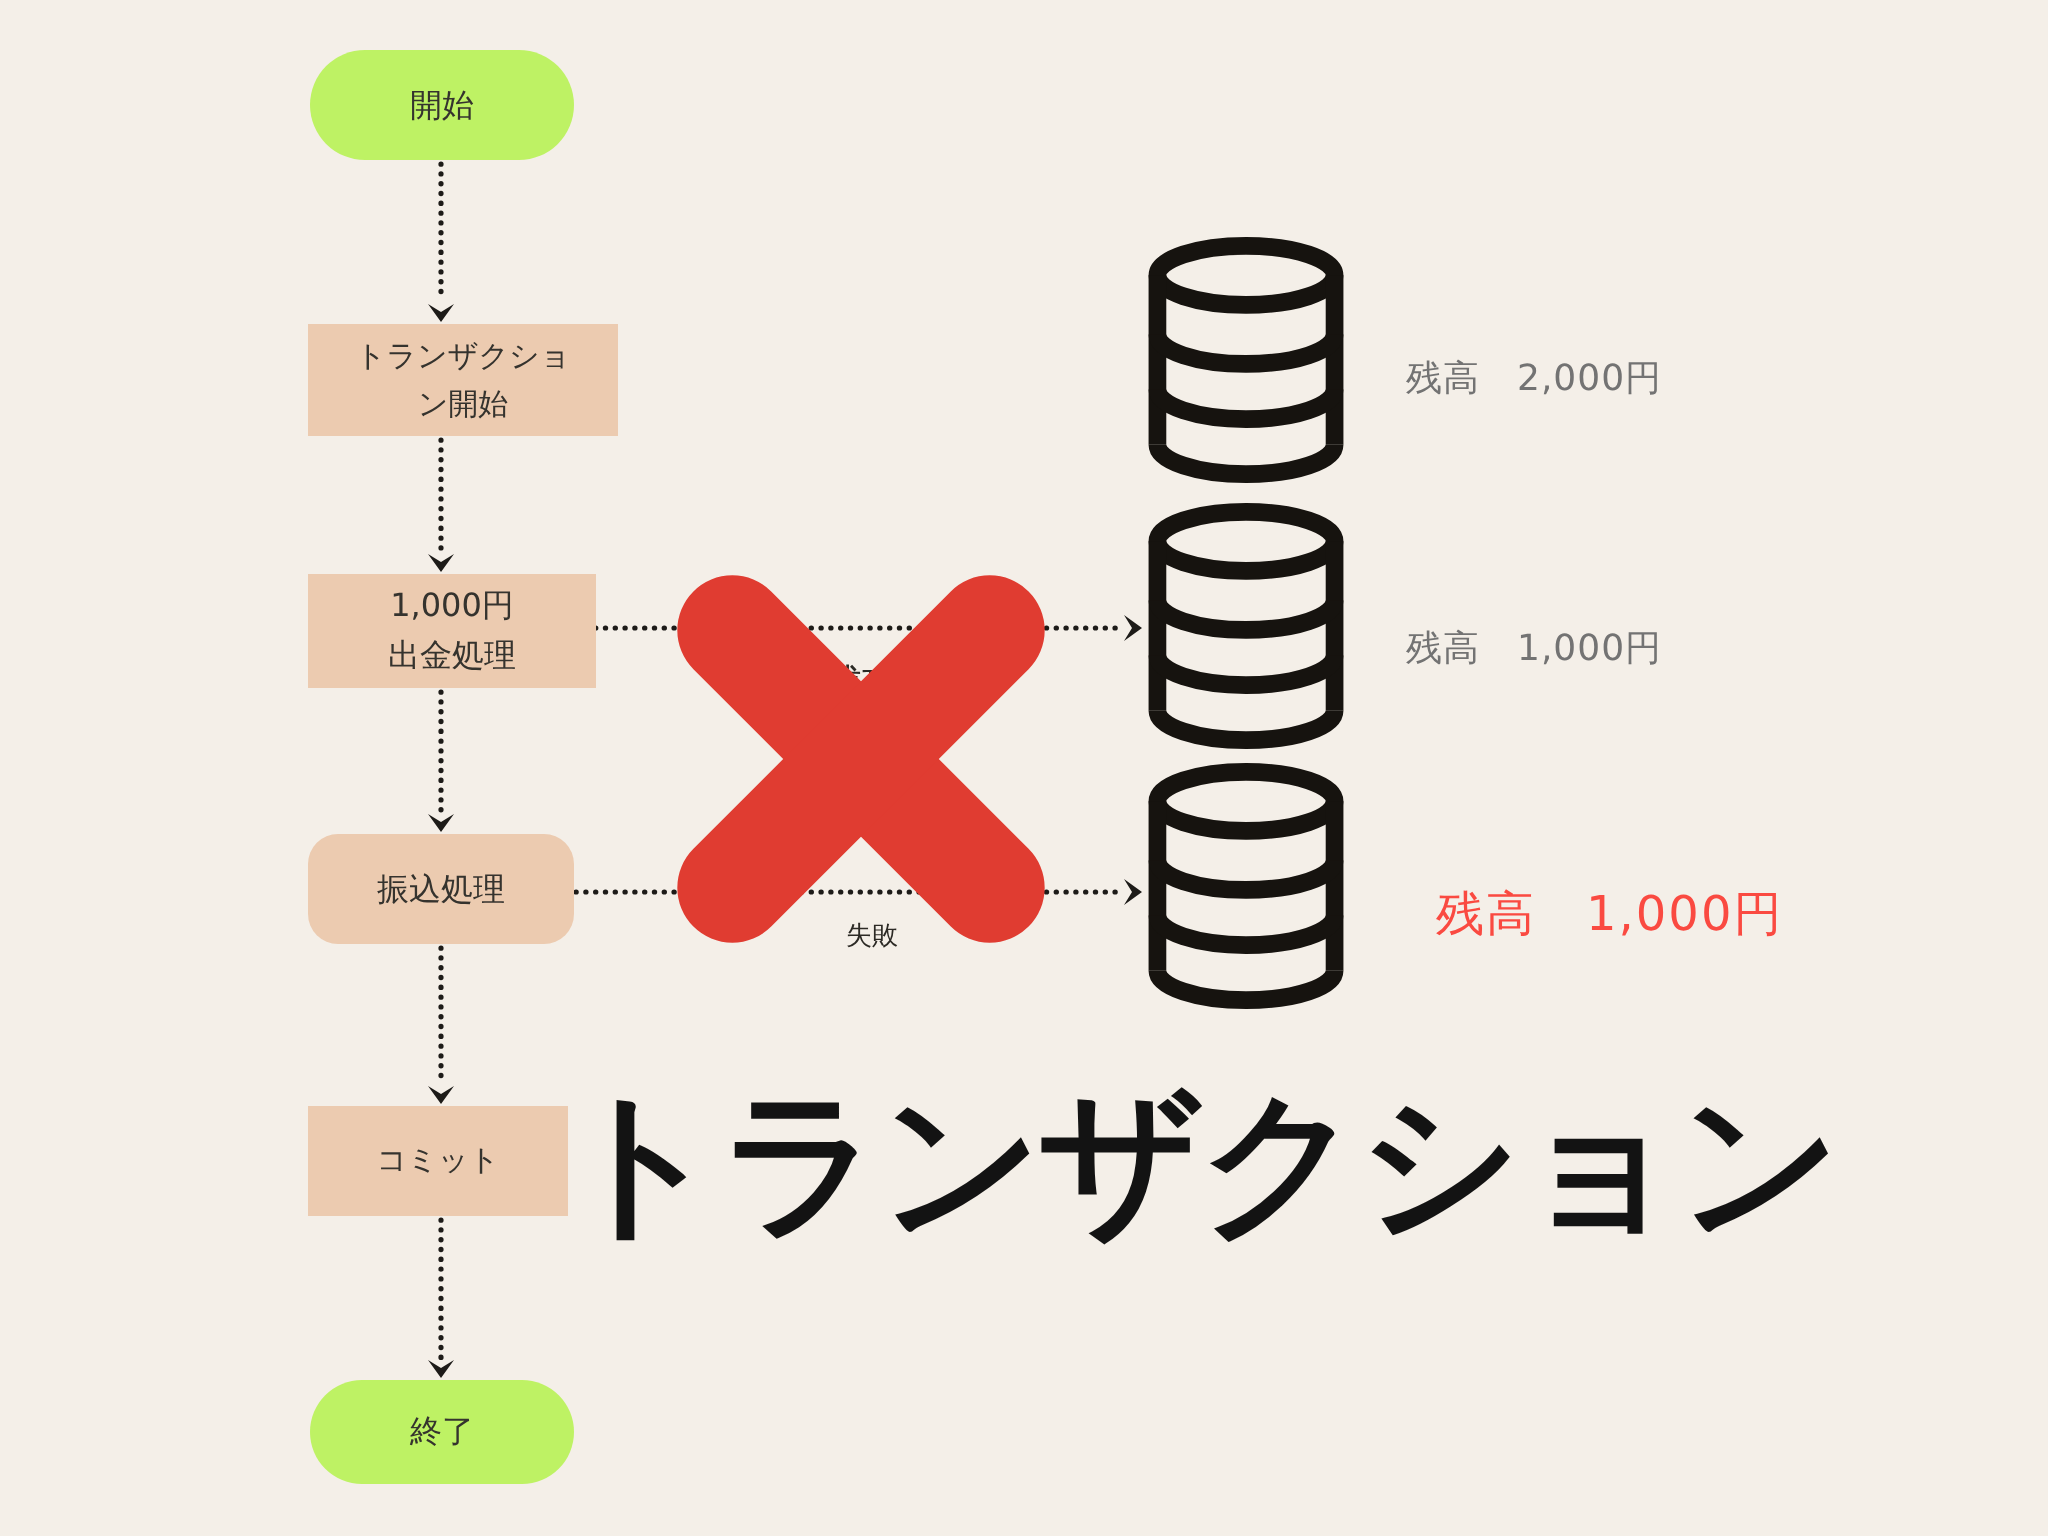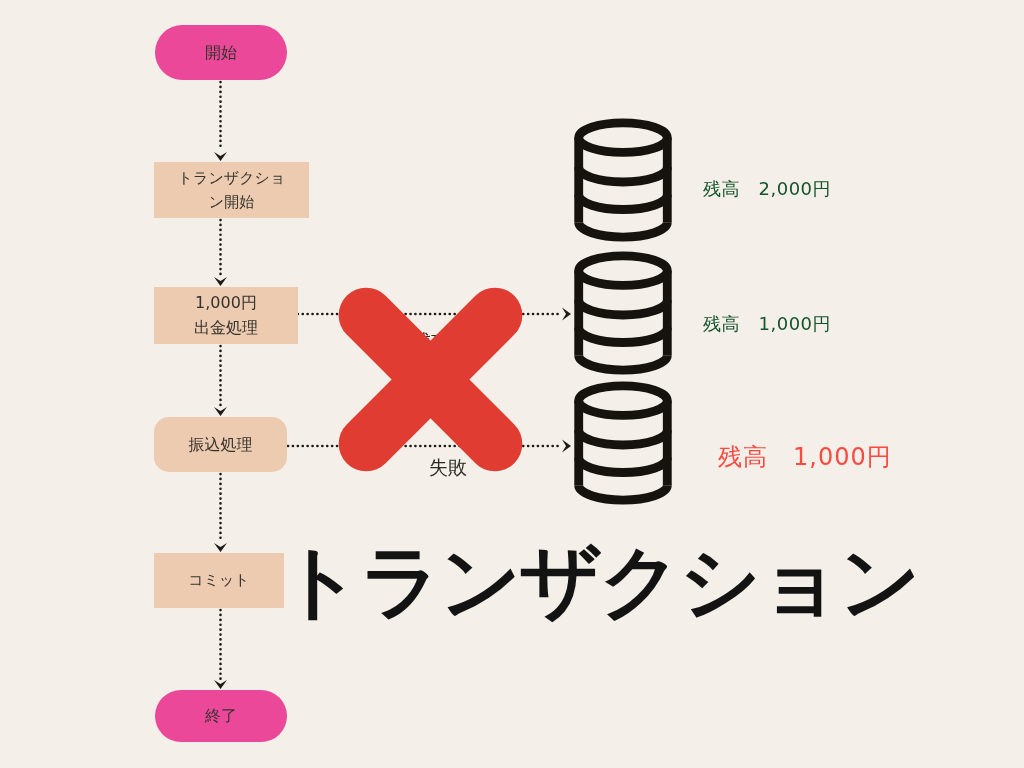--- a/index.html
+++ b/index.html
@@ -13,49 +13,49 @@
   }
   .connectors {
     position:absolute; left:0; top:0; width:1024px; height:768px; z-index:1;
   }
   
   .node {
     position:absolute; display:flex; align-items:center; justify-content:center;
     text-align:center; color:#35332e; font-size:16px; line-height:1.45;
     white-space:pre-line; z-index:2;
   }
-  .terminal { background:#ec4899; border-radius:28px; }
+  .terminal { background:#bef264; border-radius:28px; }
   .process  { background:#eccbb0; }
   #n-start    { left:155px; top:25px;  width:132px; height:55px; }
   #n-tx       { left:154px; top:162px; width:155px; height:56px; font-size:15px; line-height:1.6; }
   #n-withdraw { left:154px; top:287px; width:144px; height:57px; line-height:1.55; }
   #n-transfer { left:154px; top:417px; width:133px; height:55px;border-radius:15px; }
   #n-commit   { left:154px; top:553px; width:130px; height:55px; font-size:15px; }
   #n-end      { left:155px; top:690px; width:132px; height:52px; }
   
   .edge-label {
     position:absolute; transform:translate(-50%,-50%);
     font-size:18px; color:#2c2a25; z-index:2; white-space:nowrap;
   }
   #lbl-success { left:431px; top:341px; }
-  #lbl-failure { left:436px; top:468px; font-size:19px;margin-left:12px; }
+  #lbl-failure { left:436px; top:468px; font-size:13px; }
   
   #x-mark { position:absolute; left:430px; top:379px; z-index:3; }
   .x-arm {
     position:absolute; width:237px; height:55px; left:-118.5px; top:-27.5px;
     border-radius:28px; background:#e03c31;
   }
   .x-arm.a { transform:rotate(45deg); }
   .x-arm.b { transform:rotate(-45deg); }
   
   .db-icon { position:absolute; left:571px; width:104px; height:124px; z-index:2; }
   #db-1 { top:118px; } #db-2 { top:251px; } #db-3 { top:381px; }
   .db-icon svg { width:104px; height:124px; display:block; }
   
-  .balance { position:absolute; font-size:18px; color:#14532d; letter-spacing:0.5px; z-index:2; white-space:nowrap; }
+  .balance { position:absolute; font-size:18px; color:#737373; letter-spacing:0.5px; z-index:2; white-space:nowrap; }
   #bal-1 { left:703px; top:177px; }
   #bal-2 { left:703px; top:312px; }
   #bal-3 { left:718px; top:441px; font-size:24px; color:#fa4a41; letter-spacing:1px; }
   
   #annotation {
     position:absolute; left:280px; top:529px; width:700px; z-index:4;
     font-size:80px; font-weight:900; line-height:1.32;
     letter-spacing:-2px; color:#131313; white-space:nowrap;
   }
 </style>

